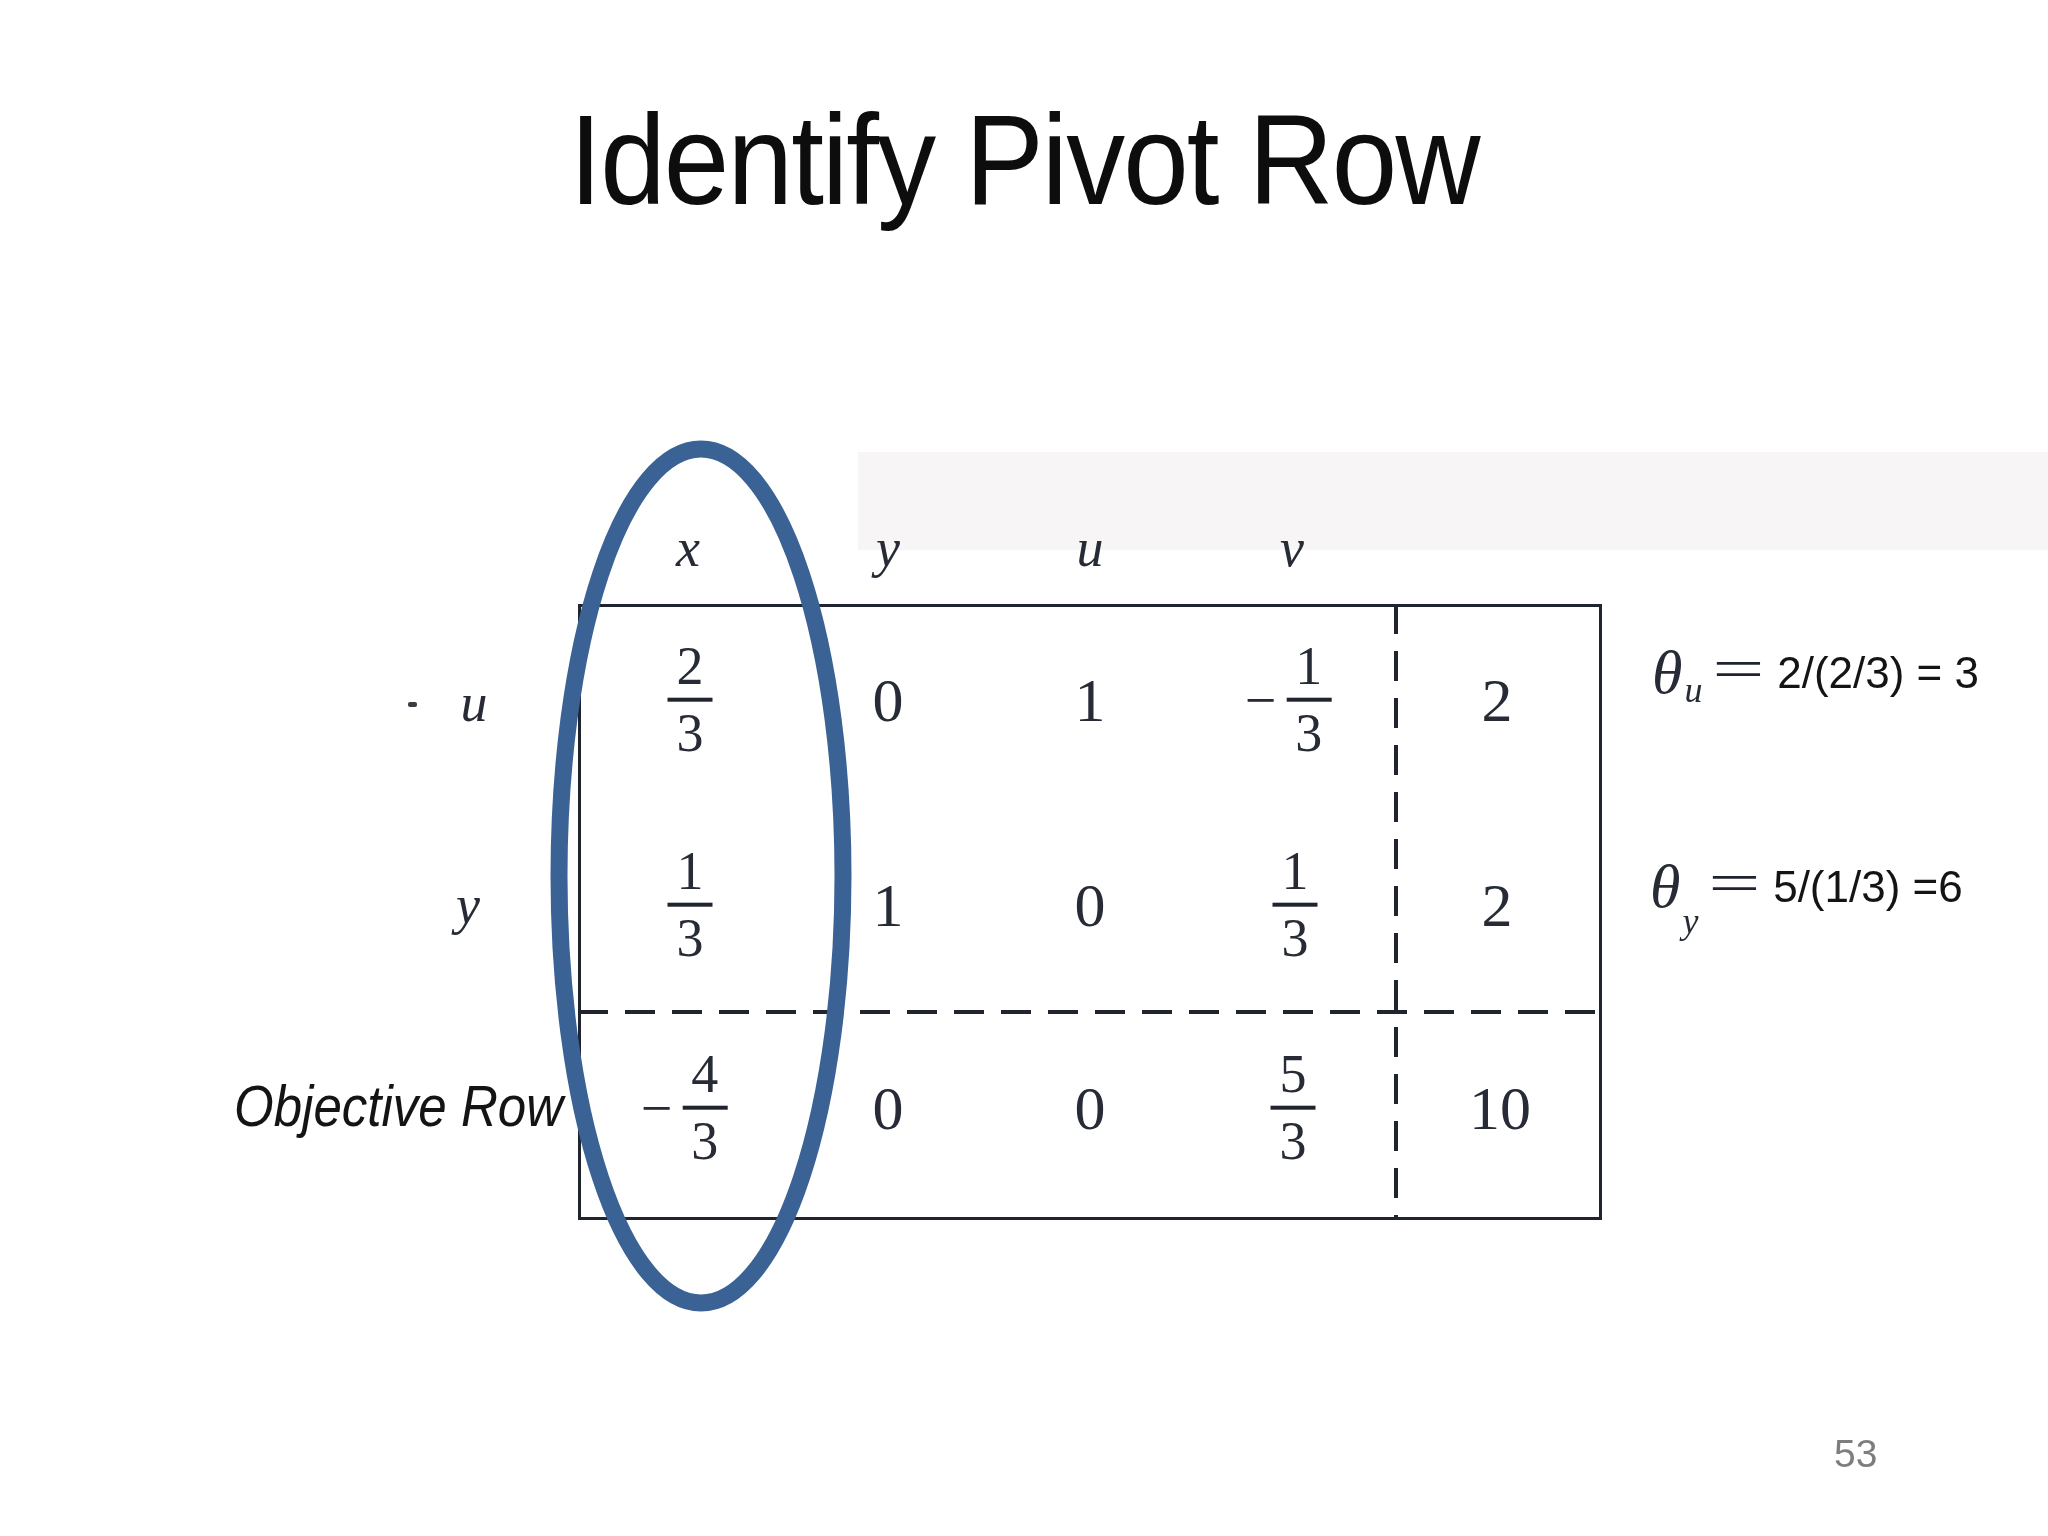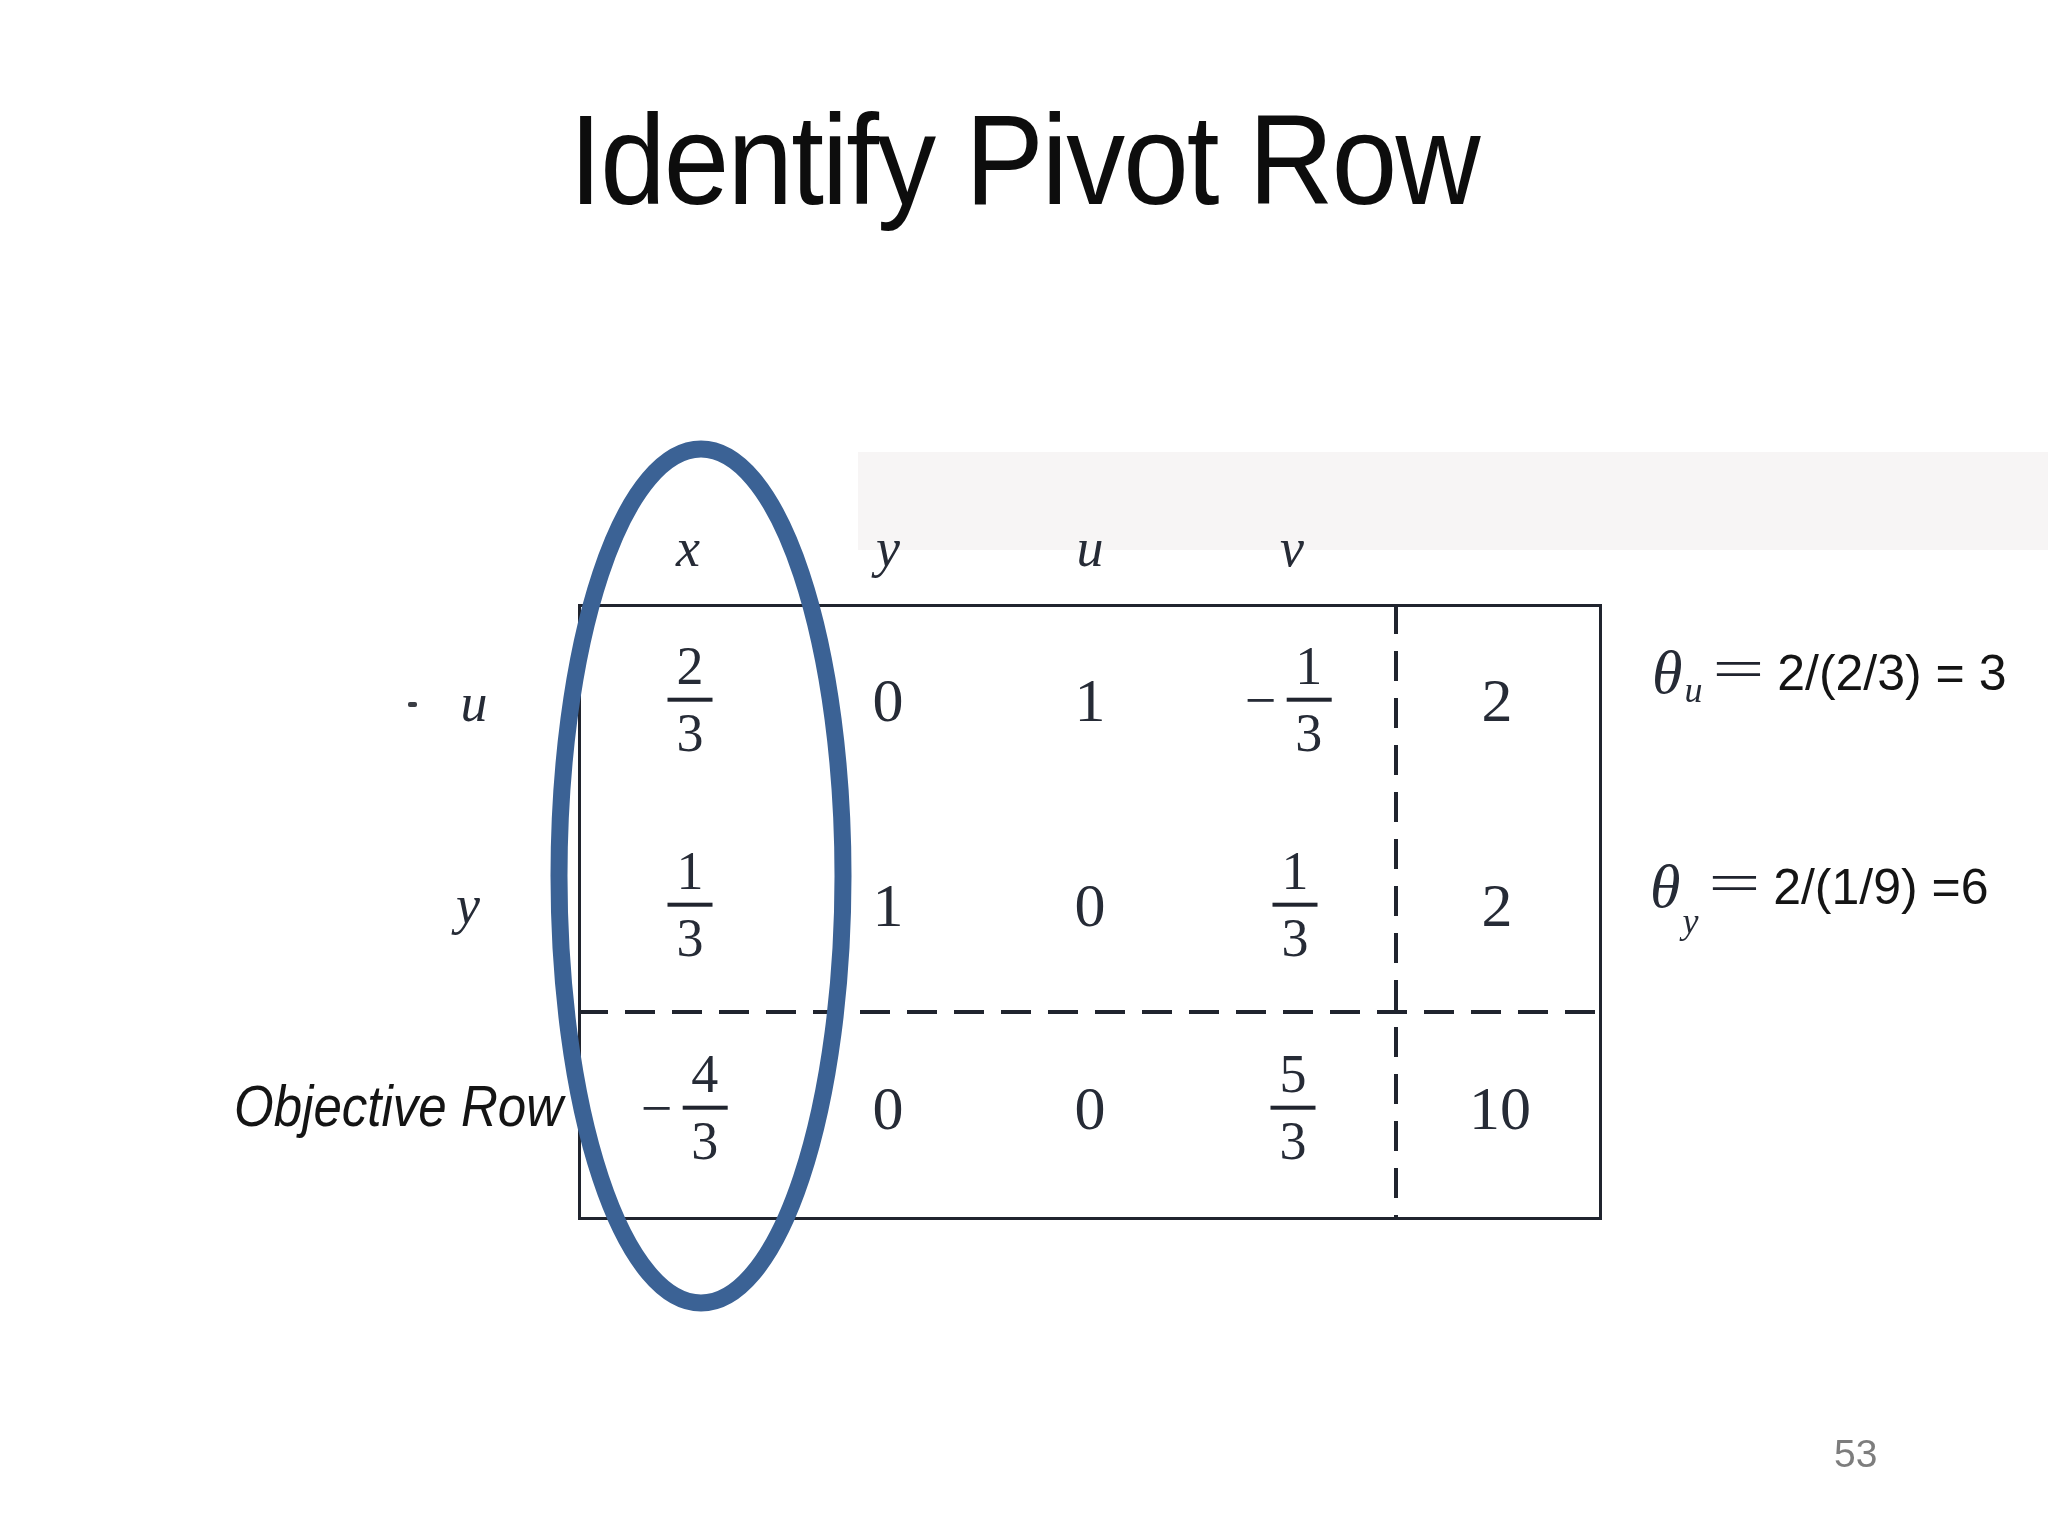--- a/index.html
+++ b/index.html
@@ -83,21 +83,21 @@
     display: flex; align-items: center; white-space: nowrap;
   }
   .theta-sym { font-size: 62px; }
   .theta-sub { font-size: 36px; position: relative; top: 17px; margin-left: 2px; }
   .theta-sub.low { top: 34px; }
   .theta-eq {
     font-family: "Liberation Serif", "DejaVu Serif", serif; color: #20242e;
     font-size: 58px; margin: 0 22px 0 20px;
     display: inline-block; transform: scaleX(1.6); position: relative; top: -4px;
   }
-  .theta-expr { font-size: 50px; color: #141414; letter-spacing: 0px; }
+  .theta-expr { font-size: 44px; color: #141414; letter-spacing: 0px; }
 
   
   .objective-label {
     position: absolute; left: 234px; top: 1105px; transform: translateY(-50%) scaleX(0.88);
     transform-origin: left center;
     font-style: italic; font-size: 58px; color: #141414;
     white-space: nowrap;
   }
 
   
@@ -189,21 +189,21 @@
   <div class="theta-line" style="left:1652px; top:672px">
     <span class="math-it theta-sym">θ</span>
     <span class="math-it theta-sub">u</span>
     <span class="theta-eq">=</span>
     <span class="theta-expr">2/(2/3) = 3</span>
   </div>
   <div class="theta-line" style="left:1650px; top:886px">
     <span class="math-it theta-sym">θ</span>
     <span class="math-it theta-sub low">y</span>
     <span class="theta-eq">=</span>
-    <span class="theta-expr">2/(1/9) =6</span>
+    <span class="theta-expr">5/(1/3) =6</span>
   </div>
 
   <svg class="ellipse-svg" width="322" height="896" viewBox="0 0 322 896">
     <ellipse cx="161" cy="448" rx="142" ry="427" fill="none" stroke-width="17" stroke="#3b6295"></ellipse>
   </svg>
 
   <div class="page-number">53</div>
 
 </div>
 

